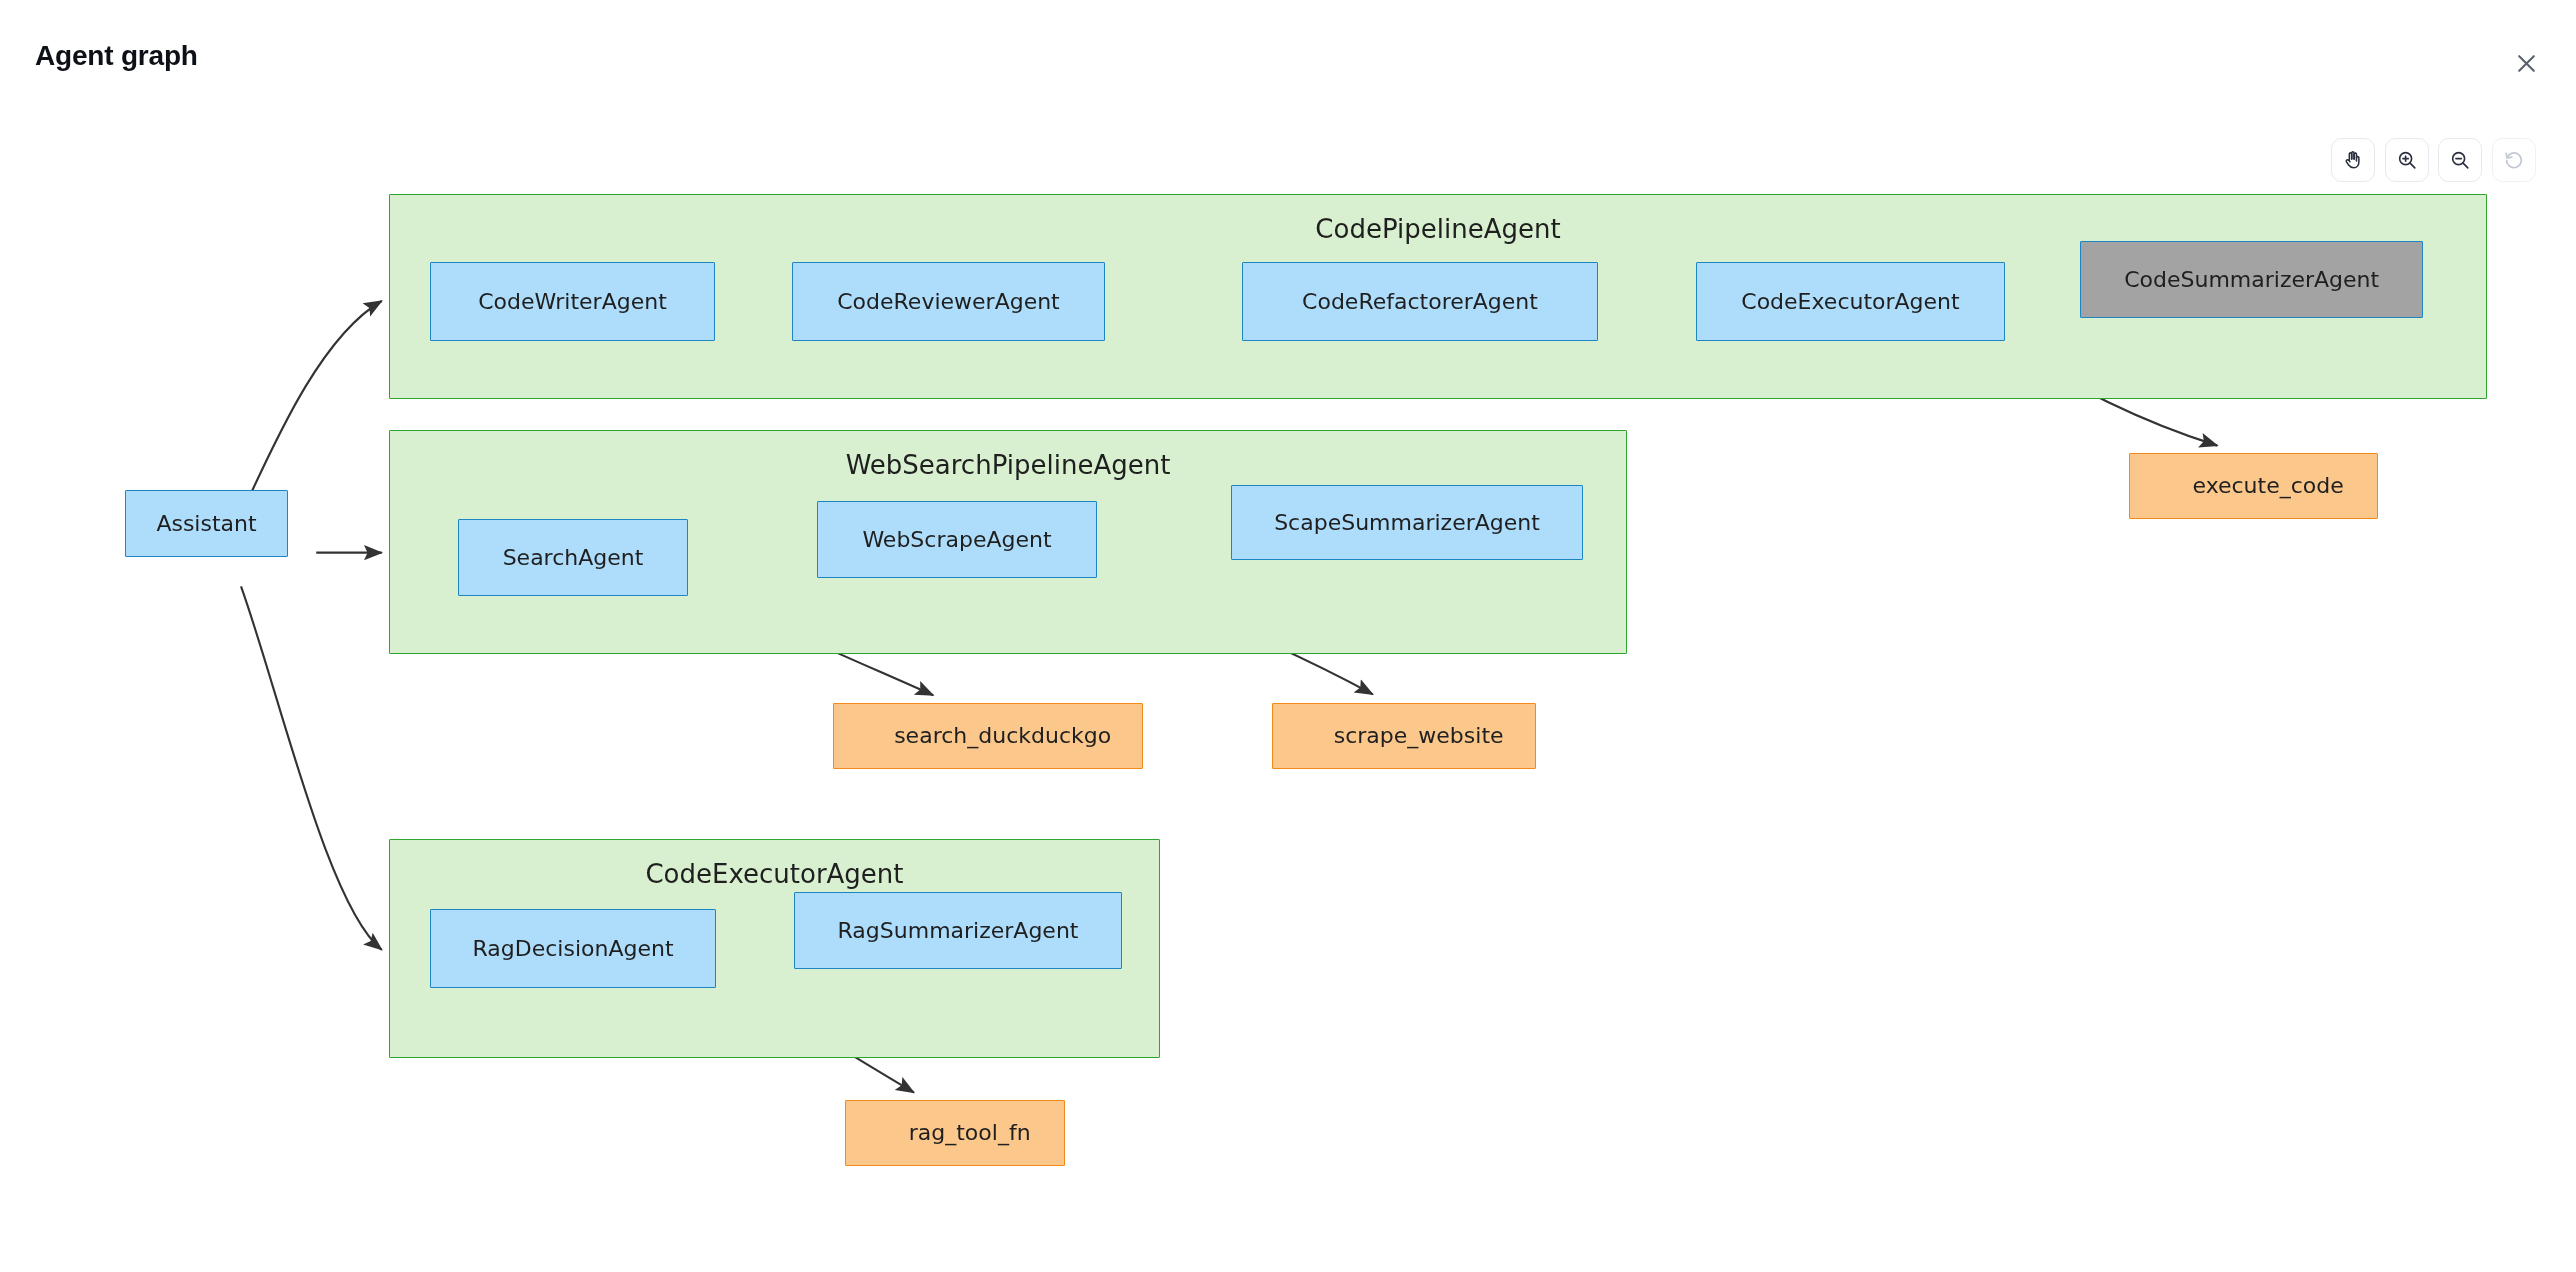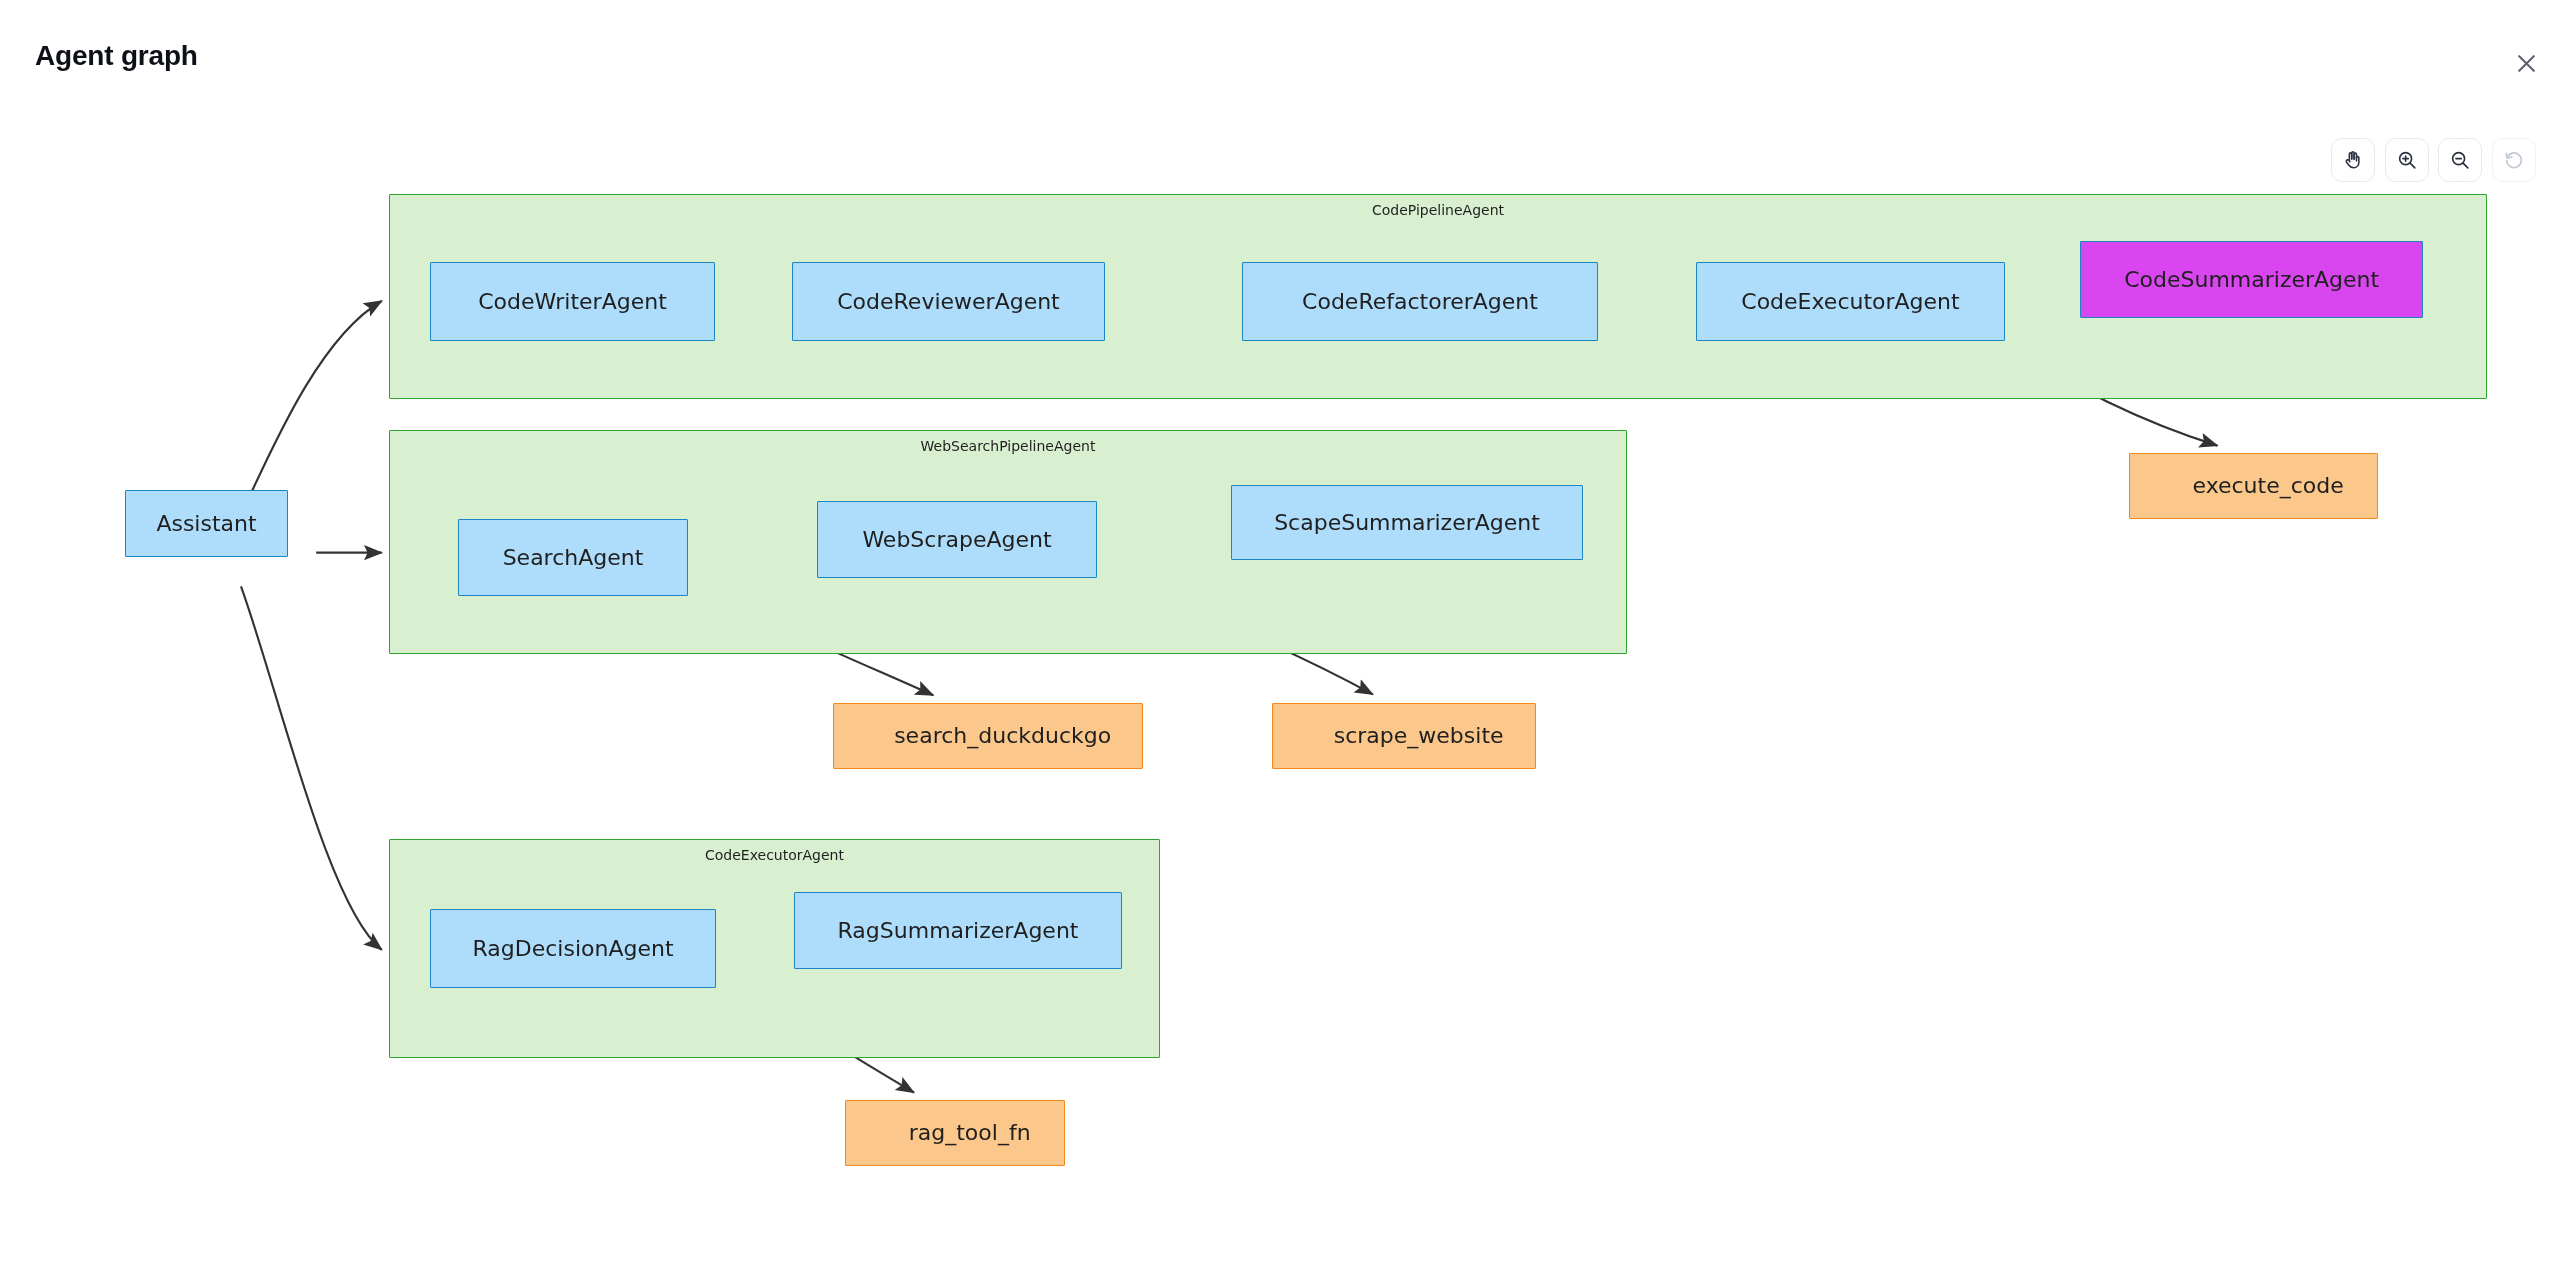--- a/index.html
+++ b/index.html
@@ -86,25 +86,25 @@
 
   
   .group-box {
     position: absolute;
     background: #d8f0d0;
     border: 1.9px solid #2ea62e;
     border-radius: 1px;
   }
   .group-label {
     position: absolute;
-    top: 7px;
+    top: 19px;
     left: 0;
     width: 100%;
     text-align: center;
-    font-size: 14px;
+    font-size: 26px;
     color: #1f1f1f;
     font-family: "DejaVu Sans", sans-serif;
     white-space: nowrap;
   }
 
   
   .node {
     position: absolute;
     display: flex;
     align-items: center;
@@ -212,21 +212,21 @@
         <div class="group-box" style="left: 389px; top: 839px; width: 771px; height: 219px; background: rgb(216, 240, 208); border-color: rgb(46, 166, 46);">
           <div class="group-label">CodeExecutorAgent</div>
         </div>
       </div>
     <div id="nodes-layer">
         <div class="node agent" style="left: 125px; top: 490px; width: 163px; height: 67px; background: rgb(174, 220, 251); border-color: rgb(28, 134, 196);">Assistant</div>
         <div class="node agent" style="left: 430px; top: 262px; width: 285px; height: 79px; background: rgb(174, 220, 251); border-color: rgb(28, 134, 196);">CodeWriterAgent</div>
         <div class="node agent" style="left: 792px; top: 262px; width: 313px; height: 79px; background: rgb(174, 220, 251); border-color: rgb(28, 134, 196);">CodeReviewerAgent</div>
         <div class="node agent" style="left: 1242px; top: 262px; width: 356px; height: 79px; background: rgb(174, 220, 251); border-color: rgb(28, 134, 196);">CodeRefactorerAgent</div>
         <div class="node agent" style="left: 1696px; top: 262px; width: 309px; height: 79px; background: rgb(174, 220, 251); border-color: rgb(28, 134, 196);">CodeExecutorAgent</div>
-        <div class="node agent" style="left: 2080px; top: 241px; width: 343px; height: 77px; background: #d946ef; border-color: rgb(28, 134, 196); padding-left: 8px;">CodeSummarizerAgent</div>
+        <div class="node agent" style="left: 2080px; top: 241px; width: 343px; height: 77px; background: #a3a3a3; border-color: rgb(28, 134, 196); padding-left: 8px;">CodeSummarizerAgent</div>
         <div class="node agent" style="left: 458px; top: 519px; width: 230px; height: 77px; background: rgb(174, 220, 251); border-color: rgb(28, 134, 196);">SearchAgent</div>
         <div class="node agent" style="left: 817px; top: 501px; width: 280px; height: 77px; background: rgb(174, 220, 251); border-color: rgb(28, 134, 196);">WebScrapeAgent</div>
         <div class="node agent" style="left: 1231px; top: 485px; width: 352px; height: 75px; background: rgb(174, 220, 251); border-color: rgb(28, 134, 196);">ScapeSummarizerAgent</div>
         <div class="node agent" style="left: 430px; top: 909px; width: 286px; height: 79px; background: rgb(174, 220, 251); border-color: rgb(28, 134, 196);">RagDecisionAgent</div>
         <div class="node agent" style="left: 794px; top: 892px; width: 328px; height: 77px; background: rgb(174, 220, 251); border-color: rgb(28, 134, 196);">RagSummarizerAgent</div>
         <div class="node tool" style="left: 2129px; top: 453px; width: 249px; height: 66px; background: rgb(251, 199, 139); border-color: rgb(240, 138, 27);">execute_code</div>
         <div class="node tool" style="left: 833px; top: 703px; width: 310px; height: 66px; background: rgb(251, 199, 139); border-color: rgb(240, 138, 27);">search_duckduckgo</div>
         <div class="node tool" style="left: 1272px; top: 703px; width: 264px; height: 66px; background: rgb(251, 199, 139); border-color: rgb(240, 138, 27);">scrape_website</div>
         <div class="node tool" style="left: 845px; top: 1100px; width: 220px; height: 66px; background: rgb(251, 199, 139); border-color: rgb(240, 138, 27);">rag_tool_fn</div>
       </div>

